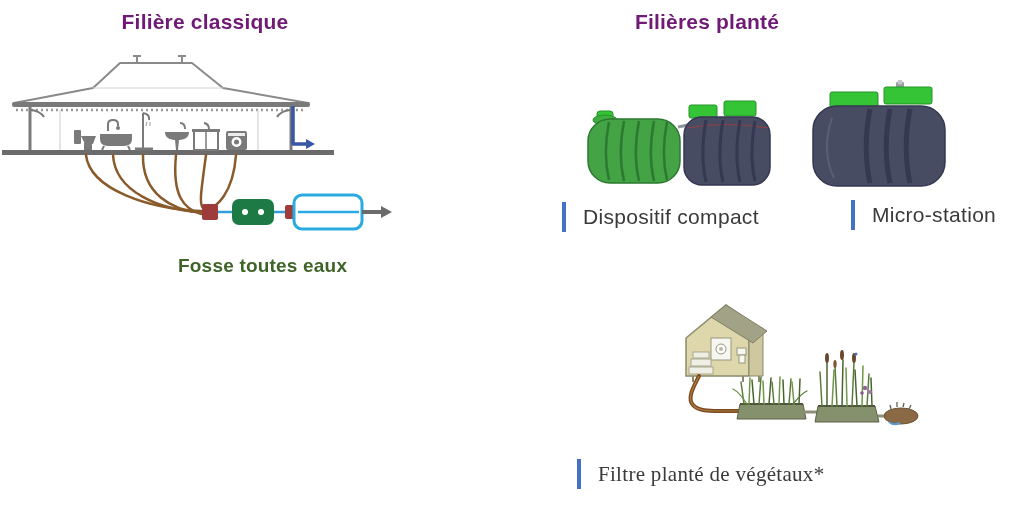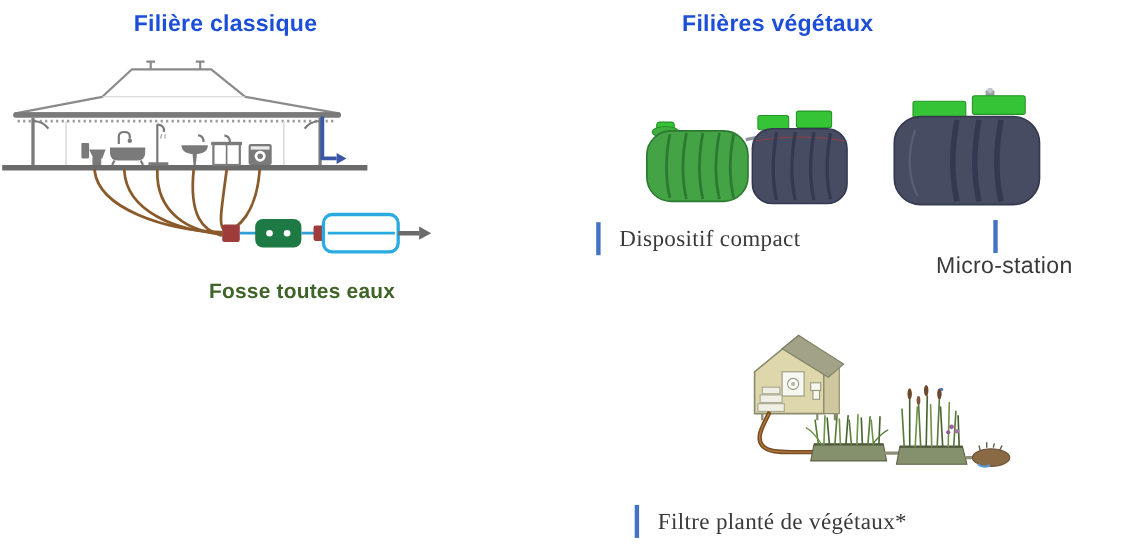--- a/index.html
+++ b/index.html
@@ -1,50 +1,50 @@
 <!DOCTYPE html>
 <html><head>
 <meta charset="utf-8">
 <style>
   html,body { margin:0; padding:0; background:#fff; }
   .canvas {
     position:relative; width:1024px; height:507px; background:#ffffff;
     font-family:"Liberation Sans", sans-serif; overflow:hidden;
   }
   .title {
-    position:absolute; font-weight:bold; font-size:21px; color:#1d4ed8;
+    position:absolute; font-weight:bold; font-size:21px; color:#701a75;
     text-align:center; letter-spacing:.2px; white-space:nowrap;
   }
   .title-left  { left:55px;  top:10px; width:300px; }
   .title-right { left:553px; top:10px; width:308px; }
 
   .caption { position:absolute; font-weight:bold; white-space:nowrap; letter-spacing:.2px; }
-  .caption-fosse    { left:178px; top:255px; font-size:19px; color:#3f6428;margin-left:12px; }
+  .caption-fosse    { left:178px; top:255px; font-size:19px; color:#3f6428; }
   .caption-epandage { left:178px; top:297px; font-size:19px; color:#00b0f0; }
 
   .agreed-label { position:absolute; display:flex; align-items:center; }
   .agreed-label .bar { width:4px; height:30px; background:#4472c4; margin-right:17px; flex:0 0 auto; }
   .agreed-label .txt { font-size:21px; color:#3a3a3a; letter-spacing:.3px; white-space:nowrap; }
-  .lbl-compact { left:542px; top:202px;font-family:Liberation Serif, serif; }
-  .lbl-micro   { left:851px; top:200px;flex-direction:column; }
+  .lbl-compact { left:562px; top:202px; }
+  .lbl-micro   { left:851px; top:200px; }
   .lbl-filtre  { left:577px; top:459px;font-family:Liberation Serif, serif; }
 
   .illu { position:absolute; }
   .illu-house   { left:0px;   top:52px;  }
   .illu-compact { left:585px; top:97px;  }
   .illu-micro   { left:810px; top:80px;  }
   .illu-filtre  { left:643px; top:292px; }
 </style>
 </head>
 <body>
 
 <div class="canvas">
 
   <div class="title title-left">Filière classique</div>
-  <div class="title title-right">Filières végétaux</div>
+  <div class="title title-right">Filières planté</div>
 
   <svg class="illu illu-house" width="400" height="190" viewBox="0 0 400 190" xmlns="http://www.w3.org/2000/svg">
 
     <g>
       <polygon points="120,11 192,11 223,36 308,51 14,51 93,36" fill="#ffffff" stroke="#8a8a8a" stroke-width="2" stroke-linejoin="round"></polygon>
       <line x1="93" y1="36" x2="223" y2="36" stroke="#d2d2d2" stroke-width="1"></line>
       <line x1="137" y1="11" x2="137" y2="4" stroke="#8a8a8a" stroke-width="2"></line>
       <line x1="133" y1="4" x2="141" y2="4" stroke="#8a8a8a" stroke-width="2"></line>
       <line x1="182" y1="11" x2="182" y2="4" stroke="#8a8a8a" stroke-width="2"></line>
       <line x1="178" y1="4" x2="186" y2="4" stroke="#8a8a8a" stroke-width="2"></line>

